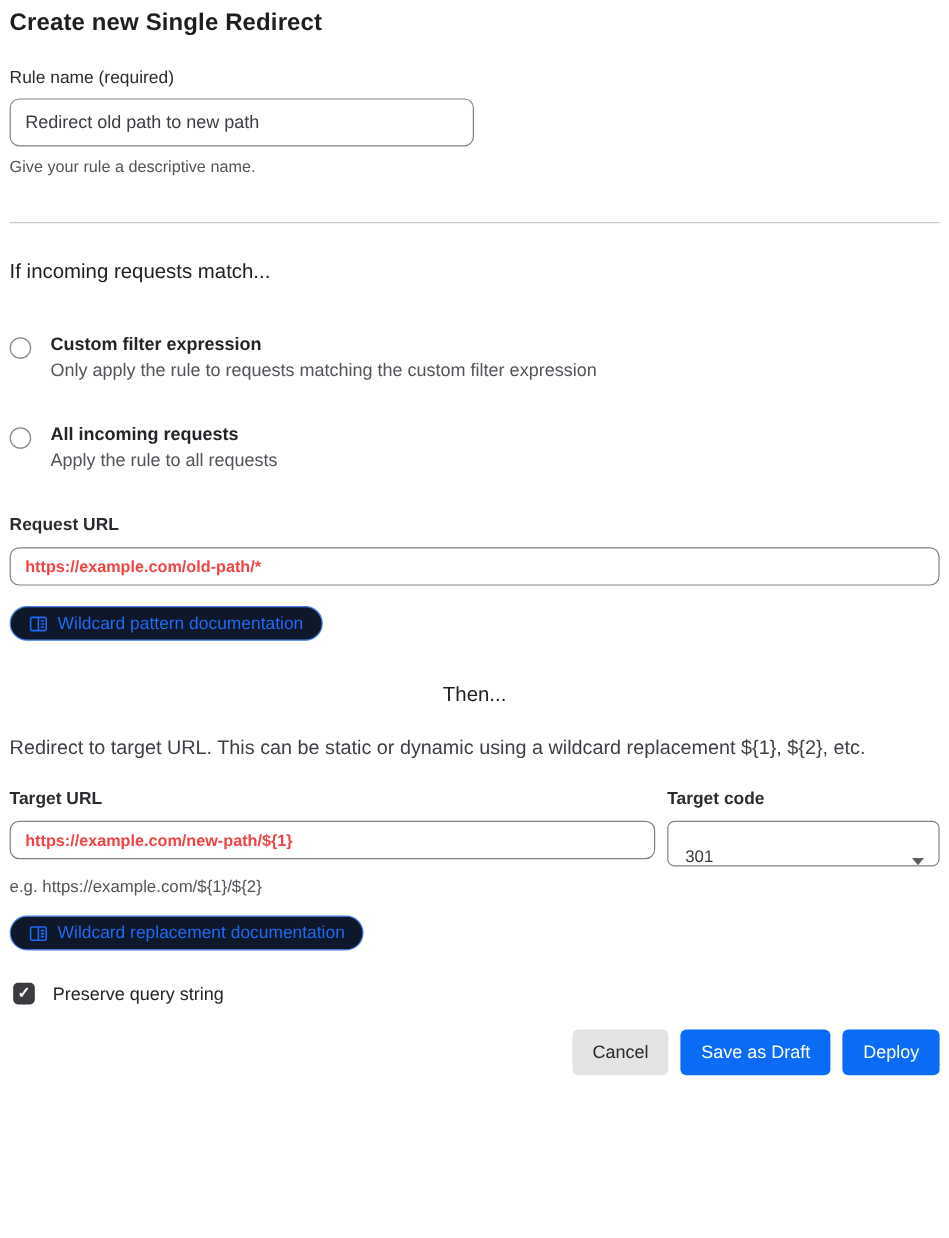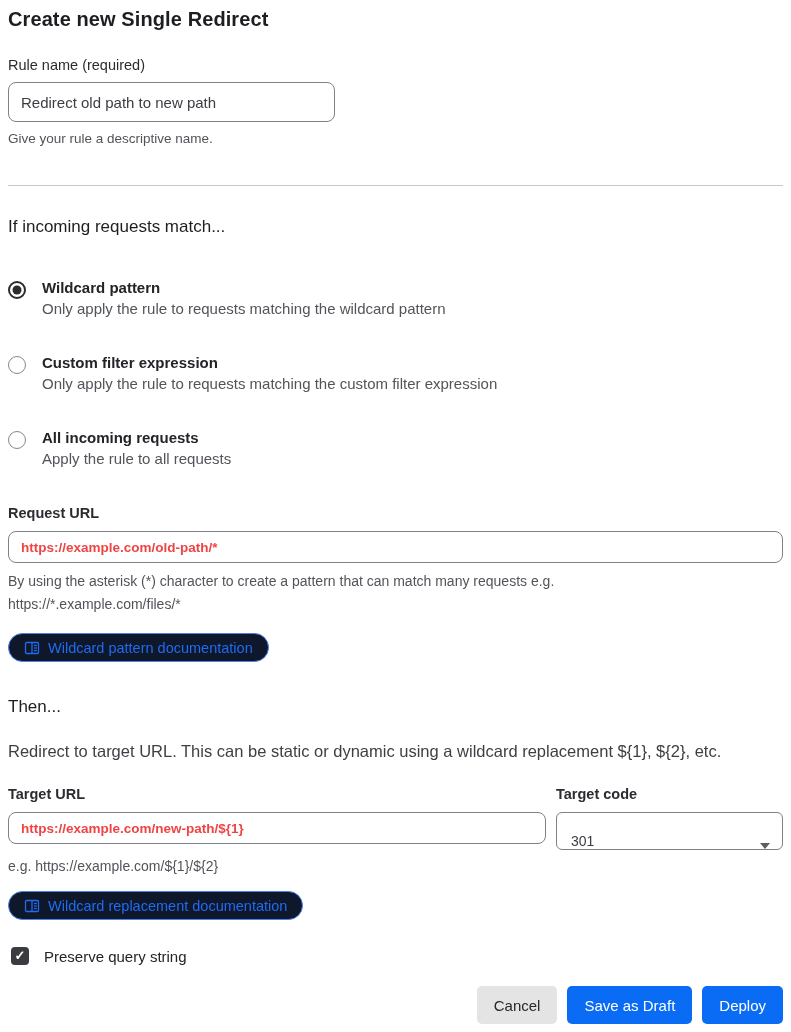--- a/index.html
+++ b/index.html
@@ -43,21 +43,21 @@
   }
   .text-input--small { height: 32px; font-size: 13.5px; color: #ef4444; font-weight: bold; }
 
   .helper {
     font-size: 13.5px;
     color: #515459;
     line-height: 22px;
   }
 
   .rule-name-block { margin-top: 25px; }
-  .rule-name-block .text-input { width: 327px; margin-top: 8px; }
+  .rule-name-block .text-input { width: 387px; margin-top: 8px; }
   .rule-name-block .helper { margin-top: 6px; }
 
   .divider {
     border: none;
     border-top: 1px solid #c7c9cc;
     margin-top: 35px;
   }
 
   .section-heading {
     font-size: 17px;
@@ -111,21 +111,21 @@
     border: 1.5px solid #4b82ee;
     border-radius: 15px;
     background: #0f172a;
     color: #1f6bf1;
     font-family: "Liberation Sans", sans-serif;
     font-size: 14.5px;
     cursor: pointer;
   }
   .doc-button svg { display: block; }
 
-  .then-heading { margin-top: 35px; }
+  .then-heading { margin-top: 35px; text-align: center; }
   .then-desc {
     margin-top: 25px;
     font-size: 16.5px;
     color: #3c3f44;
   }
 
   .target-row {
     display: flex;
     gap: 10px;
     margin-top: 24px;
@@ -207,27 +207,20 @@
     <input class="text-input" type="text" value="Redirect old path to new path" style="">
     <div class="helper">Give your rule a descriptive name.</div>
   </div>
 
   <hr class="divider">
 
   <h2 class="section-heading">If incoming requests match...</h2>
 
   <div class="radio-group">
 
-    <div class="radio-option">
-      <span class="radio-circle checked"></span>
-      <span class="radio-texts">
-        <span class="radio-title" style="display:block">Wildcard pattern</span>
-        <span class="radio-desc" style="display:block">Only apply the rule to requests matching the wildcard pattern</span>
-      </span>
-    </div>
 
     <div class="radio-option">
       <span class="radio-circle"></span>
       <span class="radio-texts">
         <span class="radio-title" style="display:block">Custom filter expression</span>
         <span class="radio-desc" style="display:block">Only apply the rule to requests matching the custom filter expression</span>
       </span>
     </div>
 
     <div class="radio-option">
@@ -236,24 +229,20 @@
         <span class="radio-title" style="display:block">All incoming requests</span>
         <span class="radio-desc" style="display:block">Apply the rule to all requests</span>
       </span>
     </div>
 
   </div>
 
   <div class="request-url-block">
     <label class="field-label field-label--semibold">Request URL</label>
     <input class="text-input text-input--small" type="text" value="https://example.com/old-path/*" style="">
-    <div class="helper">
-      <span style="display:block">By using the asterisk (*) character to create a pattern that can match many requests e.g.</span>
-      <span style="display:block">https://*.example.com/files/*</span>
-    </div>
   </div>
 
   <button class="doc-button">
     <span>
       <svg width="16" height="16" viewBox="0 0 16 16" fill="none" stroke="currentColor" stroke-width="1.3">
         <rect x="1.5" y="2.5" width="13" height="11" rx="1.2"></rect>
         <line x1="8" y1="2.5" x2="8" y2="13.5"></line>
         <line x1="10" y1="5.5" x2="12.8" y2="5.5"></line>
         <line x1="10" y1="8" x2="12.8" y2="8"></line>
         <line x1="10" y1="10.5" x2="12.8" y2="10.5"></line>

